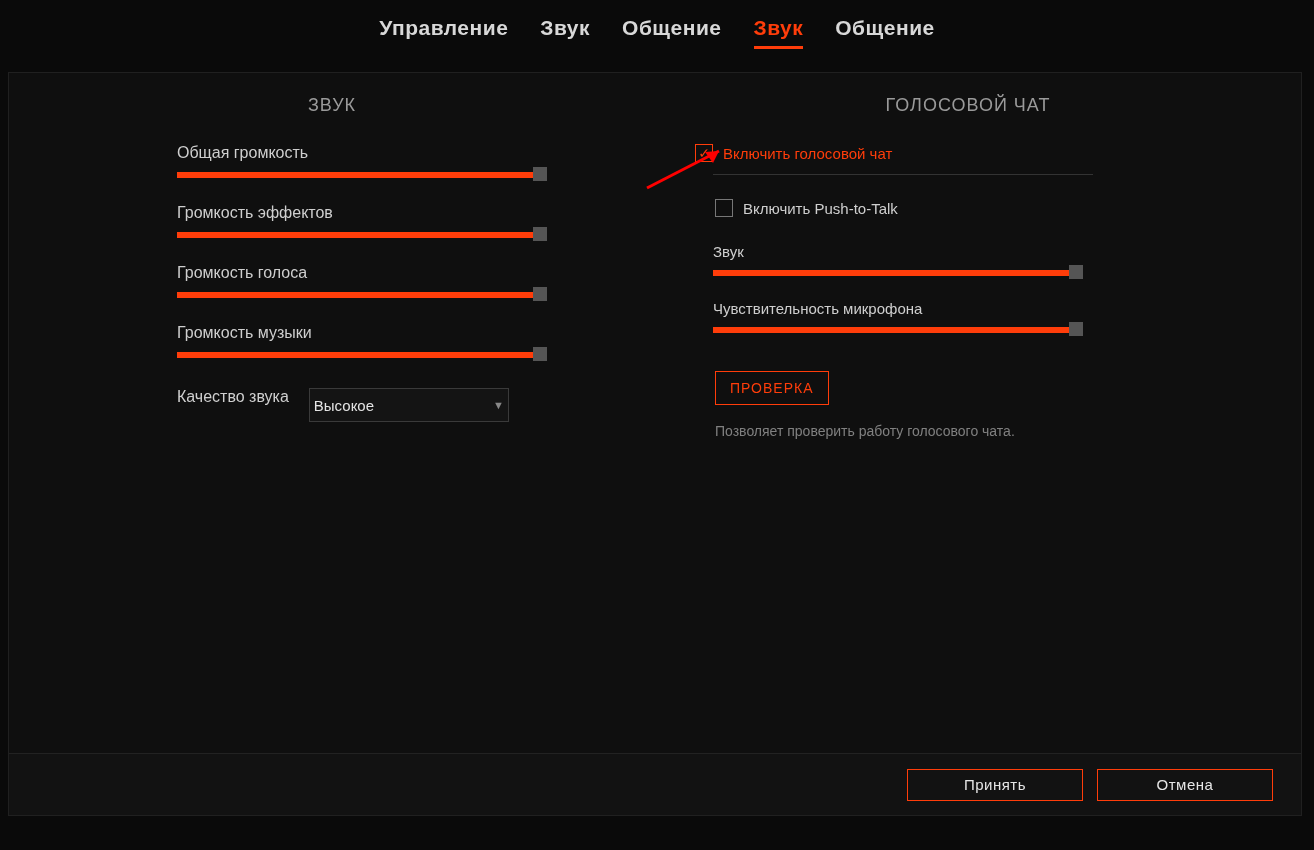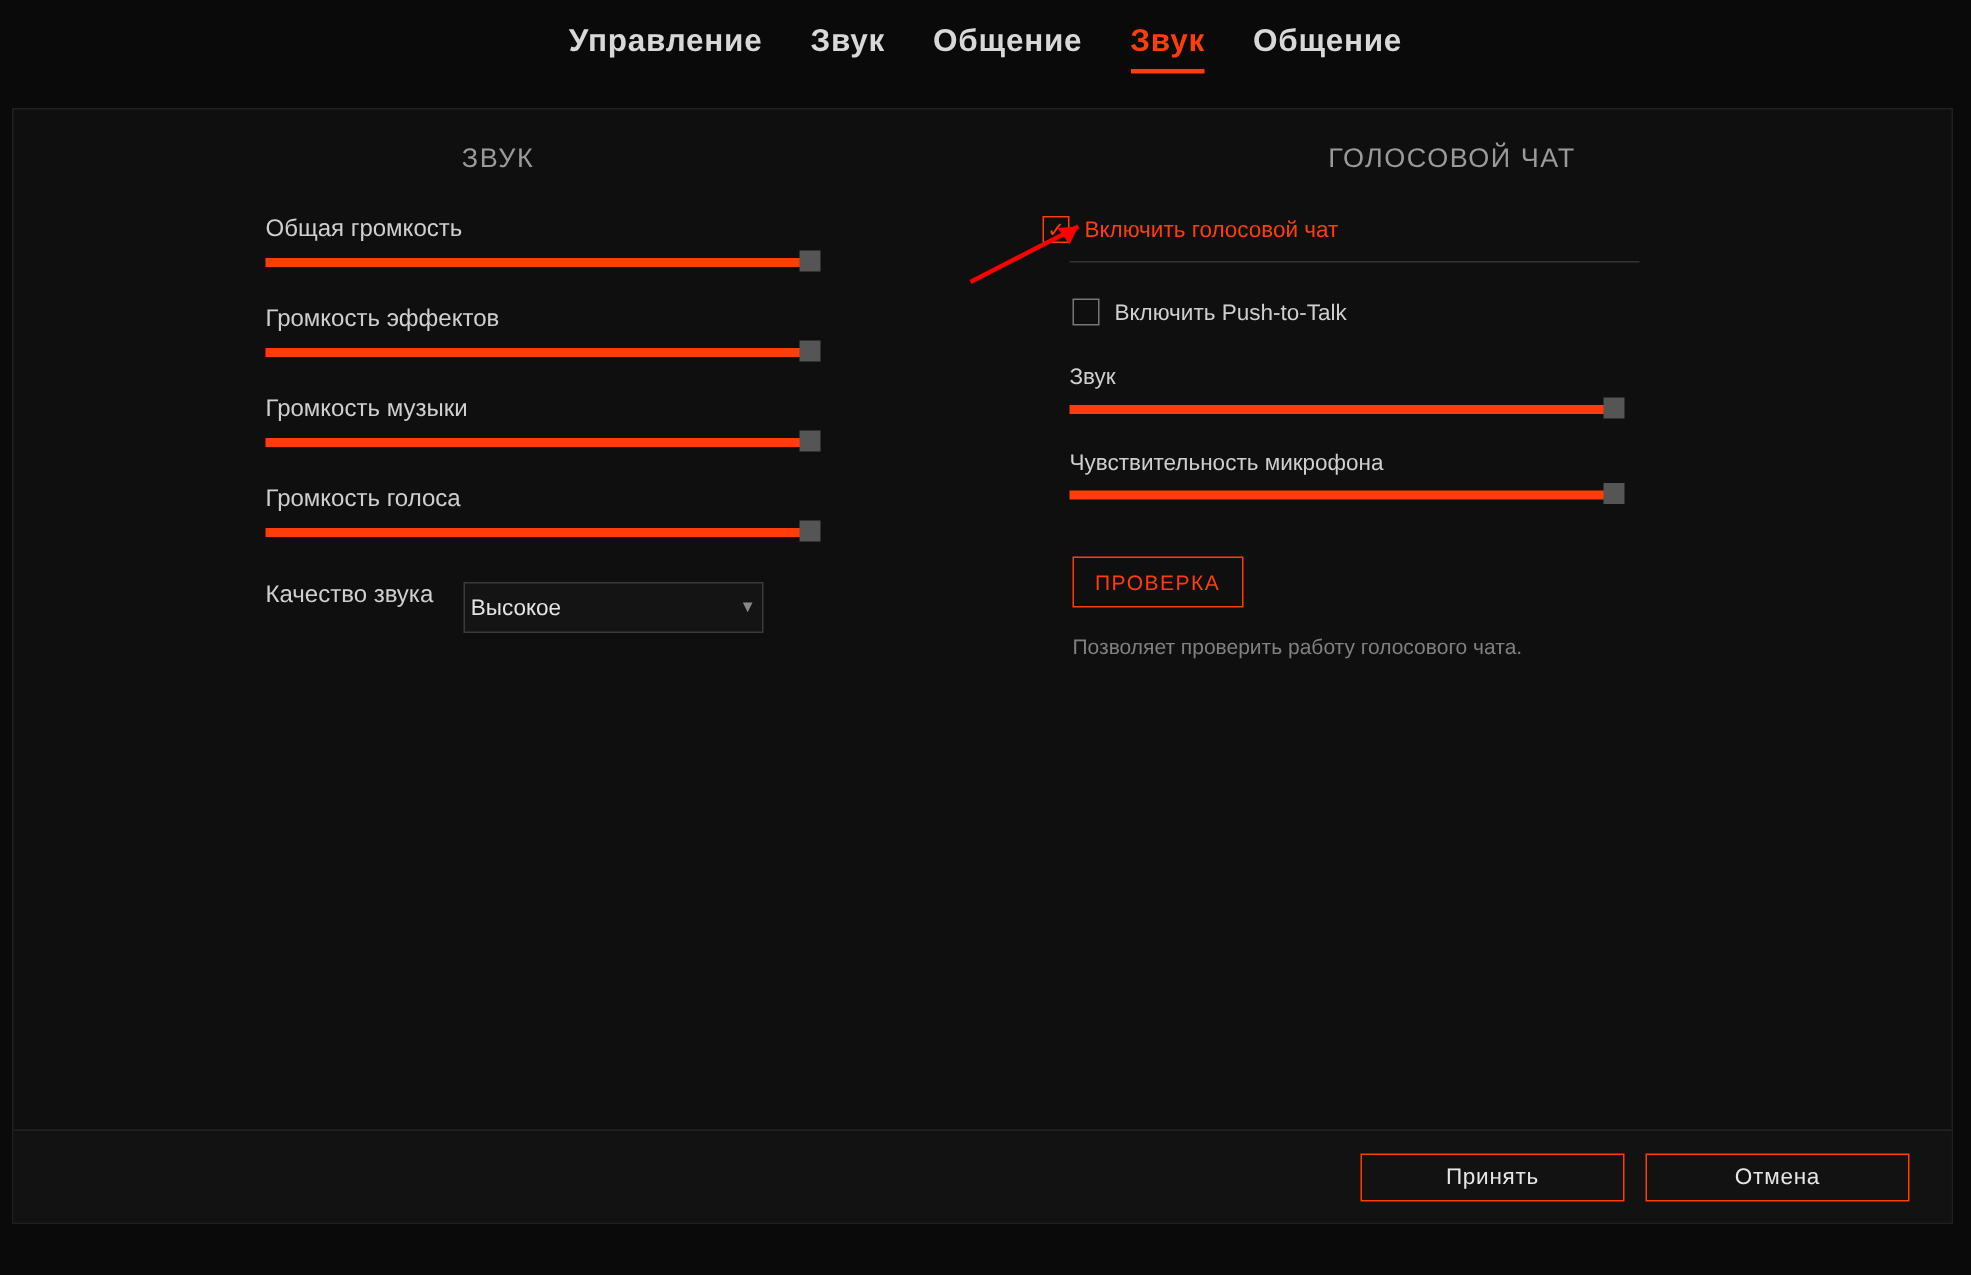--- a/index.html
+++ b/index.html
@@ -171,29 +171,29 @@
 
       <div class="slider-block">
         <div class="slider-label">Громкость эффектов</div>
         <div class="slider-track">
           <div class="slider-fill" style="width: 98%;"></div>
           <div class="slider-thumb" style="left: calc(98% - 7px);"></div>
         </div>
       </div>
 
       <div class="slider-block">
+        <div class="slider-label">Громкость голоса</div>
+        <div class="slider-track">
+          <div class="slider-fill" style="width: 98%;"></div>
+          <div class="slider-thumb" style="left: calc(98% - 7px);"></div>
+        </div>
+      </div>
+
+      <div class="slider-block">
         <div class="slider-label">Громкость музыки</div>
-        <div class="slider-track">
-          <div class="slider-fill" style="width: 98%;"></div>
-          <div class="slider-thumb" style="left: calc(98% - 7px);"></div>
-        </div>
-      </div>
-
-      <div class="slider-block">
-        <div class="slider-label">Громкость голоса</div>
         <div class="slider-track">
           <div class="slider-fill" style="width: 98%;"></div>
           <div class="slider-thumb" style="left: calc(98% - 7px);"></div>
         </div>
       </div>
 
       <div class="dropdown-row">
         <div class="dropdown-label">Качество звука</div>
         <div class="dropdown">
           <span>Высокое</span>

